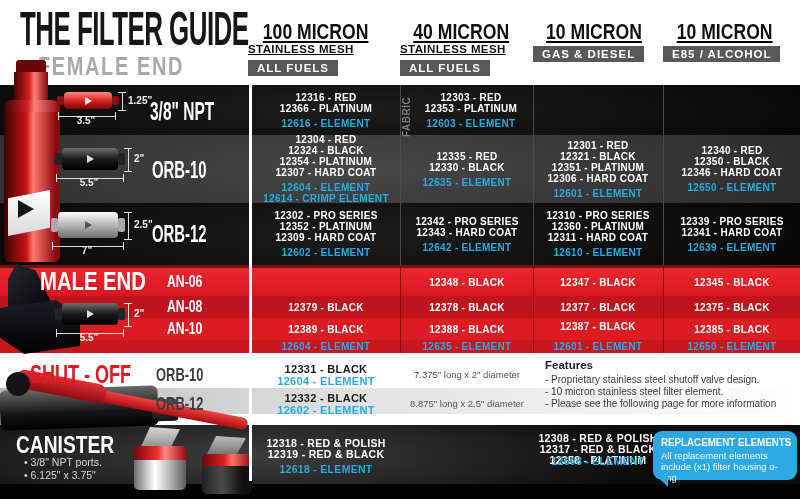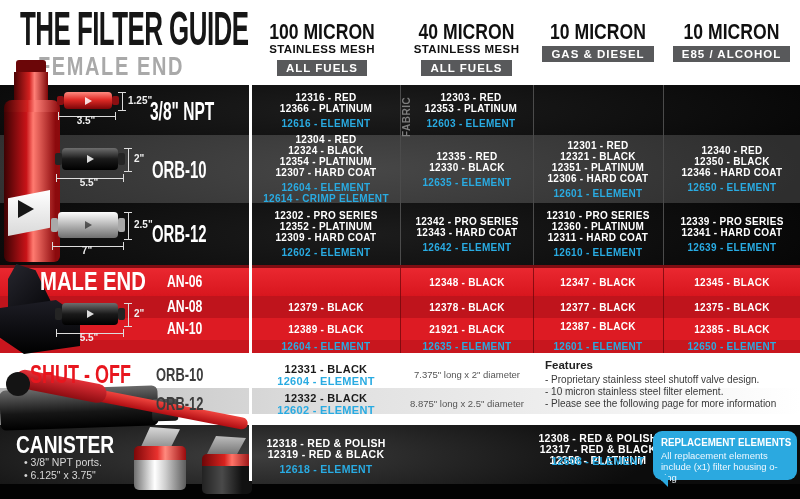--- a/index.html
+++ b/index.html
@@ -4,21 +4,21 @@
 <style>
   html,body{margin:0;padding:0;background:#888;}
   #stage{position:relative;width:800px;height:499px;background:#fff;overflow:hidden;
          font-family:"Liberation Sans",sans-serif;}
   .abs{position:absolute;}
   
   .main-title{left:20px;top:6px;font-size:48px;line-height:46px;font-weight:bold;color:#161616;
               transform:scaleX(.54);transform-origin:left top;white-space:nowrap;letter-spacing:-1px;}
   .sub-title{left:38px;top:52px;font-size:25px;font-weight:bold;color:#a9a9a9;letter-spacing:2px;
              transform:scaleX(.8);transform-origin:left top;white-space:nowrap;}
-  .hcol{top:22px;text-align:center;}
+  .hcol{top:22px;text-decoration:underline;}
   .hc-micron{font-size:22px;line-height:20px;font-weight:bold;color:#101010;white-space:nowrap;
              transform:scaleX(.8);transform-origin:center top;}
   .hc-media{font-size:11.5px;line-height:13px;font-weight:bold;color:#101010;letter-spacing:.4px;margin-top:1px;}
   .hc-badge{display:inline-block;background:#58595b;color:#fff;font-weight:bold;font-size:11.5px;
             letter-spacing:1px;padding:2px 9px;margin-top:4px;}
   
   .band{left:0;width:800px;}
   #row-f1{top:85px;height:50px;background:radial-gradient(ellipse 60% 130% at 45% 50%,#1d1d1d,#070707);}
   #row-f2{top:135px;height:68px;background:radial-gradient(ellipse 55% 130% at 45% 50%,#474747,#2e2e2e);}
   #row-f3{top:203px;height:62px;background:radial-gradient(ellipse 60% 130% at 45% 50%,#1c1c1c,#060606);}
@@ -294,21 +294,21 @@
       <span class="pn">12377 - BLACK</span>
     </div>
   <div class="abs mcell" style="left:667px;top:296px;width:130px;height:22px">
       <span class="pn">12375 - BLACK</span>
     </div>
 
   <div class="abs mcell" style="left:256px;top:318px;width:140px;height:22px">
       <span class="pn">12389 - BLACK</span>
     </div>
   <div class="abs mcell" style="left:404px;top:318px;width:126px;height:22px">
-      <span class="pn">21921 - BLACK</span>
+      <span class="pn">12388 - BLACK</span>
     </div>
   <div class="abs mcell" style="left:537px;top:318px;width:122px;height:16px">
       <span class="pn">12387 - BLACK</span>
     </div>
   <div class="abs mcell" style="left:667px;top:318px;width:130px;height:22px">
       <span class="pn">12385 - BLACK</span>
     </div>
 
   <div class="abs mcell" style="left:256px;top:340px;width:140px;height:13px">
       <span class="pn blue">12604 - ELEMENT</span>

